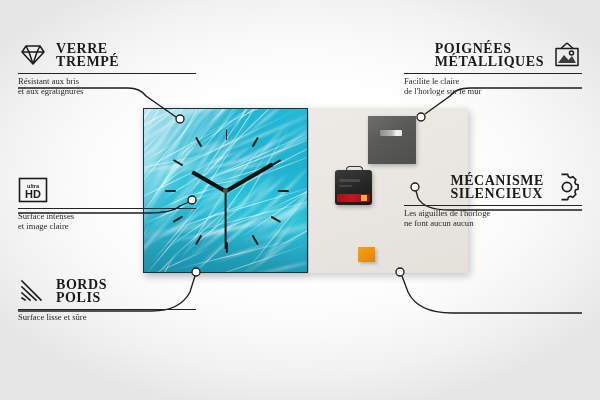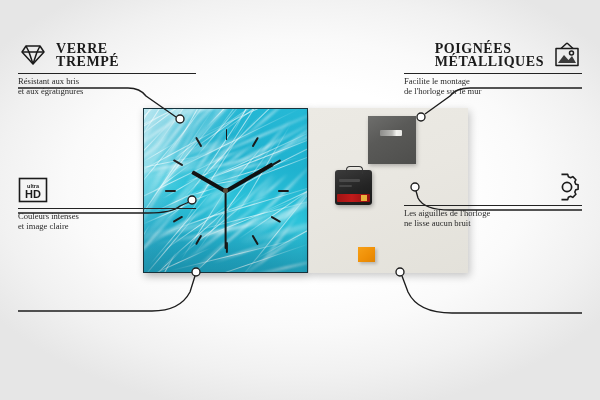--- a/index.html
+++ b/index.html
@@ -502,55 +502,75 @@
     <div class="feat-head">
       <span class="icon-box">
         <svg width="30" height="26" viewBox="0 0 30 26">
           <rect x="1.5" y="1.5" width="27" height="23" fill="none" stroke="#1b1b1b" stroke-width="1.6"></rect>
           <text x="15" y="10.5" font-family="Liberation Sans, sans-serif" font-size="5.5" font-weight="bold" fill="#1b1b1b" text-anchor="middle">ultra</text>
           <text x="15" y="21" font-family="Liberation Sans, sans-serif" font-size="11" font-weight="bold" fill="#1b1b1b" text-anchor="middle">HD</text>
         </svg>
       </span>
     </div>
     <div class="feat-rule"></div>
-    <div class="feat-desc">Couleurs intenses
+    <div class="feat-desc">Surface intenses
 et image claire</div>
   </div>
 
+  <div class="feature left" id="feature-bords-polis">
+    <div class="feat-head">
+      <span class="icon-box">
+        <svg width="28" height="24" viewBox="0 0 28 24">
+          <g stroke="#1b1b1b" stroke-width="1.6" stroke-linecap="square">
+            <path d="M3 2 L22 21"></path>
+            <path d="M3 8 L17 21"></path>
+            <path d="M3 14 L11 21"></path>
+            <path d="M3 19 L6 21"></path>
+          </g>
+        </svg>
+      </span>
+      <span class="feat-title">BORDS
+POLIS</span>
+    </div>
+    <div class="feat-rule"></div>
+    <div class="feat-desc">Surface lisse et sûre</div>
+  </div>
 
   <div class="feature right" id="feature-poignees">
     <div class="feat-head">
       <span class="feat-title">POIGNÉES
 MÉTALLIQUES</span>
       <span class="icon-box">
         <svg width="30" height="26" viewBox="0 0 30 26">
           <g fill="none" stroke="#1b1b1b" stroke-width="1.5" stroke-linejoin="round">
             <path d="M15 1 L9 6.5 M15 1 L21 6.5"></path>
             <rect x="4" y="6.5" width="22" height="17"></rect>
             <path d="M6 21 L12 13 L16.5 18 L20 14 L24 21 Z" fill="#1b1b1b" stroke="none" opacity="0.85"></path>
             <circle cx="19.5" cy="11" r="2"></circle>
           </g>
         </svg>
       </span>
     </div>
     <div class="feat-rule"></div>
-    <div class="feat-desc">Facilite le montage
+    <div class="feat-desc">Facilite le claire
 de l'horloge sur le mur</div>
   </div>
 
   <div class="feature right" id="feature-mecanisme">
     <div class="feat-head">
+      <span class="feat-title">MÉCANISME
+SILENCIEUX</span>
       <span class="icon-box">
         <svg width="30" height="28" viewBox="0 0 30 28">
           <g fill="none" stroke="#1b1b1b" stroke-width="1.7" stroke-linejoin="round">
             <path d="M11.6 2.6 h6.8 l.7 2.6 2.4 1.0 2.4-1.2 3.4 3.4 -1.2 2.4 1.0 2.4 2.6 .7 v4.8 l-2.6 .7 -1.0 2.4 1.2 2.4 -3.4 3.4 -2.4-1.2 -2.4 1.0 -.7 2.6 h-6.8" transform="translate(-1.2,-1.0) scale(0.92)"></path>
             <circle cx="15" cy="14" r="4.6"></circle>
           </g>
         </svg>
       </span>
     </div>
     <div class="feat-rule"></div>
     <div class="feat-desc">Les aiguilles de l'horloge
-ne lisse aucun bruit</div>
+ne font aucun aucun</div>
   </div>
 
 
 </div>
 
 </body></html>

